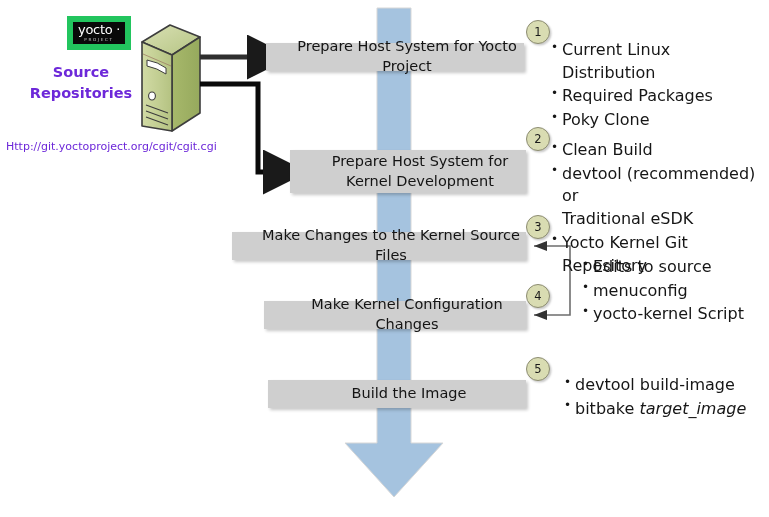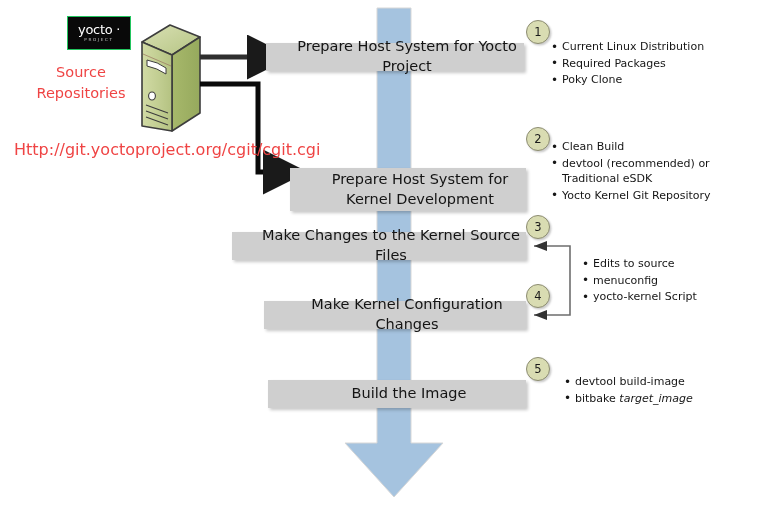--- a/index.html
+++ b/index.html
@@ -29,21 +29,21 @@
   }
 
   
   #yocto-logo {
     position: absolute;
     left: 67px;
     top: 16px;
     width: 64px;
     height: 34px;
     background: #090909;
-    border: 1px solid #22c55e;
+    border: 6px solid #22c55e;
     box-sizing: border-box;
     display: flex;
     flex-direction: column;
     align-items: center;
     justify-content: center;
     line-height: 1;
   }
   #yocto-logo .yl-main {
     color: #ffffff;
     font-size: 13px;
@@ -58,50 +58,50 @@
   }
 
   
   #src-repos-label {
     position: absolute;
     left: 22px;
     top: 62px;
     width: 118px;
     text-align: center;
     font-size: 14.5px;
-    font-weight: normal;
+    font-weight: bold;
     line-height: 1.45;
-    color: #ef4444;
+    color: #6d28d9;
   }
   #repo-url {
     position: absolute;
-    left: 14px;
+    left: 6px;
     top: 140px;
-    font-size: 16px;
-    color: #ef4444;
+    font-size: 11px;
+    color: #6d28d9;
     white-space: nowrap;
   }
 
   
   .pbox {
     position: absolute;
     background: #cfcfcf;
     color: #141414;
     font-size: 14.5px;
     display: flex;
     align-items: center;
     justify-content: center;
     text-align: center;
     line-height: 1.35;
     box-sizing: border-box;
     box-shadow: 2px 2px 3px rgba(0,0,0,0.22);
     padding-left: 24px;
   }
   #box-1 { left: 266px; top: 43px;  width: 258px; height: 28px; }
-  #box-2 { left: 290px; top: 168px; width: 236px; height: 43px; }
+  #box-2 { left: 290px; top: 150px; width: 236px; height: 43px; }
   #box-3 { left: 232px; top: 232px; width: 294px; height: 28px; }
   #box-4 { left: 264px; top: 301px; width: 262px; height: 28px; }
   #box-5 { left: 268px; top: 380px; width: 258px; height: 28px; }
 
   
   .step-circle {
     position: absolute;
     width: 24px;
     height: 24px;
     border-radius: 50%;
@@ -117,21 +117,21 @@
   }
   #circle-1 { left: 526px; top: 20px; }
   #circle-2 { left: 526px; top: 127px; }
   #circle-3 { left: 526px; top: 215px; }
   #circle-4 { left: 526px; top: 284px; }
   #circle-5 { left: 526px; top: 357px; }
 
   
   .bullet-list {
     position: absolute;
-    font-size: 11px;
+    font-size: 16px;
     line-height: 1.42;
     color: #161616;
   }
   .bullet-list .bl-item {
     position: relative;
     padding-left: 11px;
     margin-bottom: 1px;
     white-space: pre-line;
   }
   .bullet-list .bl-item::before {

